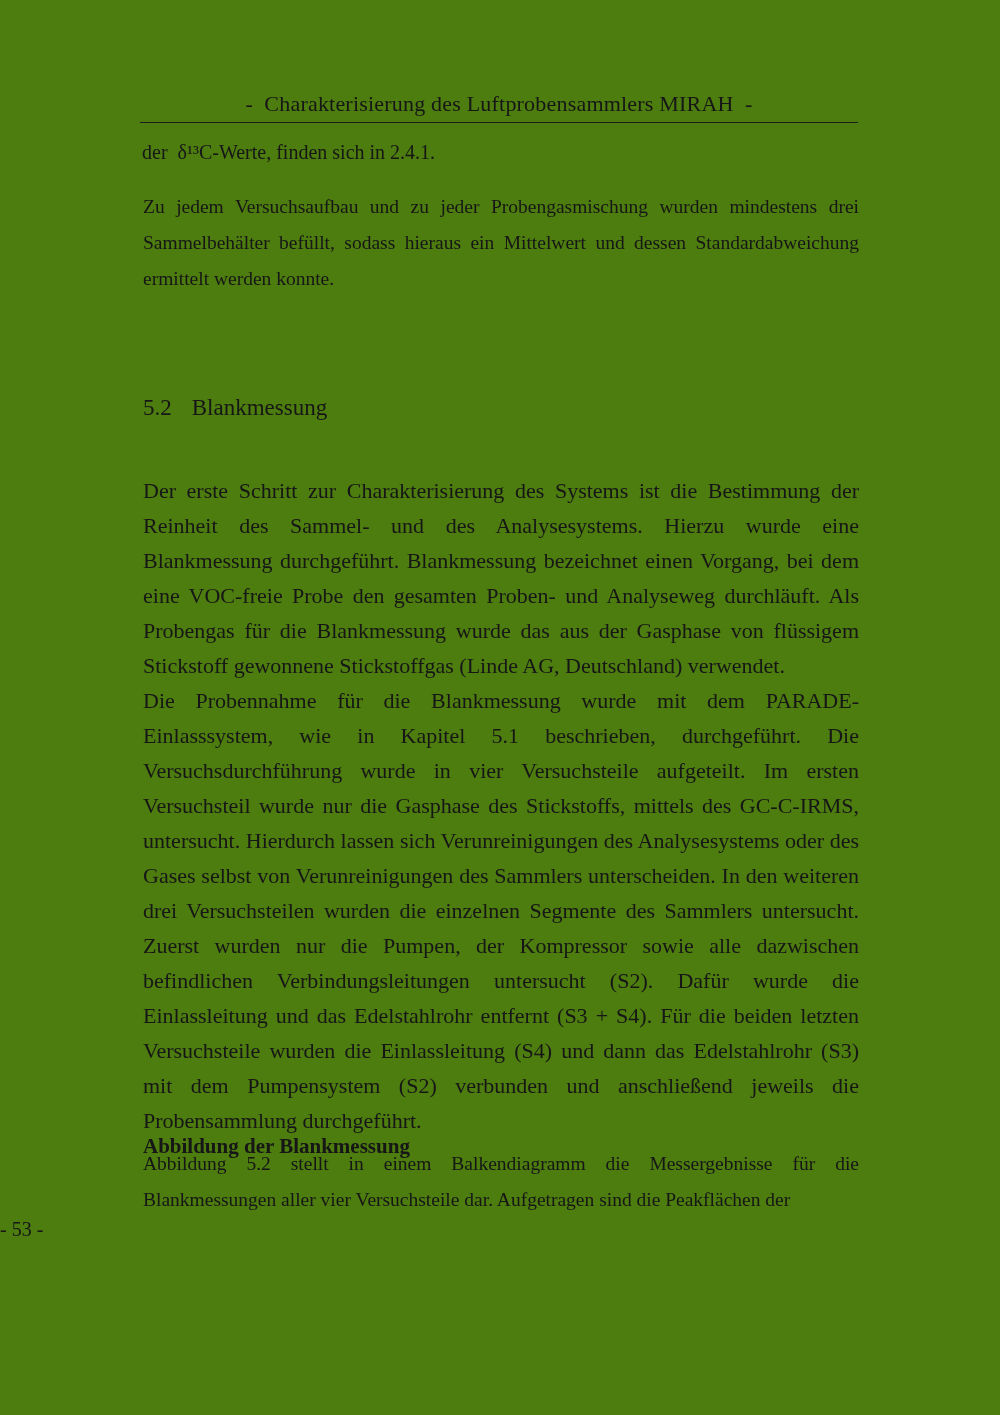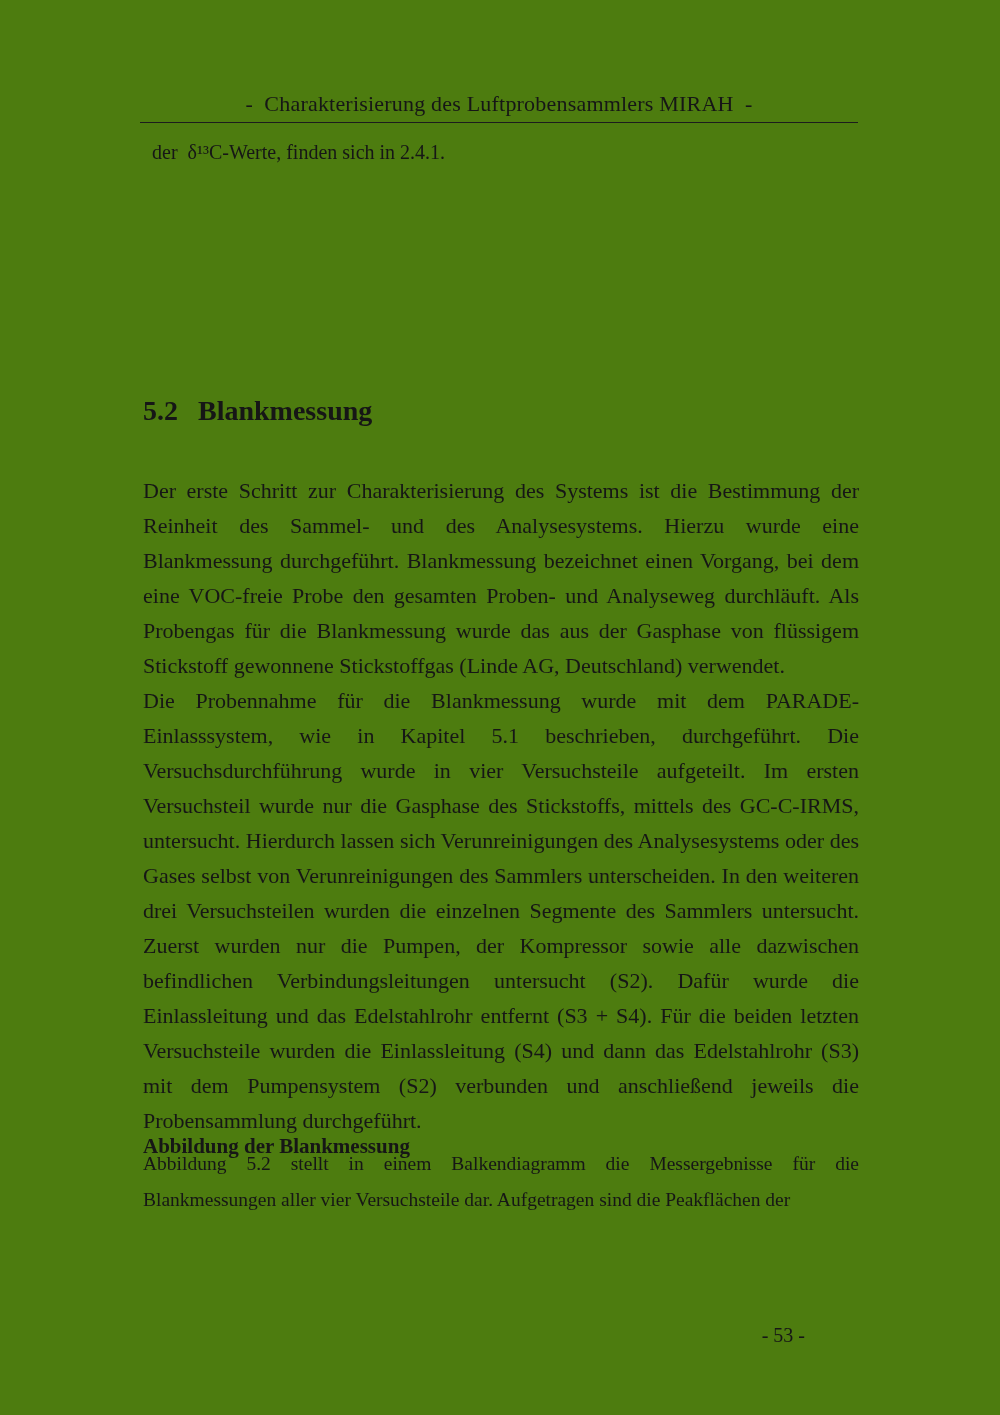--- a/index.html
+++ b/index.html
@@ -19,42 +19,42 @@
     width: 718px;
     text-align: center;
     font-size: 22px;
     letter-spacing: 0.2px;
     padding-bottom: 5px;
     border-bottom: 1.6px solid #1c1c1c;
   }
   .intro-line {
     position: absolute;
     top: 141px;
-    left: 152px;
+    left: 142px;
     width: 716px;
     margin: 0;
     font-size: 20px;
   }
   .para-sampling {
     position: absolute;
     top: 189px;
     left: 143px;
     width: 716px;
     margin: 0;
     font-size: 19.5px;
     line-height: 36px;
     text-align: justify;
   }
   .section-heading {
     position: absolute;
     top: 395px;
     left: 143px;
     margin: 0;
-    font-size: 28px;
-    font-weight: bold;
+    font-size: 23px;
+    font-weight: normal;
   }
   .section-number { margin-right: 20px; }
   .body-block {
     position: absolute;
     top: 473px;
     left: 143px;
     width: 716px;
     font-size: 22px;
     line-height: 35px;
     text-align: justify;
@@ -73,36 +73,37 @@
     top: 1146px;
     left: 143px;
     width: 716px;
     margin: 0;
     font-size: 19.5px;
     line-height: 36px;
     text-align: justify;
   }
   .page-footer {
     position: absolute;
-    top: 1324px;
+    top: 1218px;
     left: 0;
     width: 805px;
-    text-align: right;
+    text-align: left;
     font-size: 20px;
   }
 </style>
 </head>
 <body>
 
 <div class="page">
 
   <div class="running-header">- &nbsp;Charakterisierung des Luftprobensammlers MIRAH &nbsp;-</div>
 
   <p class="intro-line">der &nbsp;δ¹³C-Werte, finden sich in 2.4.1.</p>
 
+  <p class="para-sampling">Zu jedem Versuchsaufbau und zu jeder Probengasmischung wurden mindestens drei Sammelbehälter befüllt, sodass hieraus ein Mittelwert und dessen Standardabweichung ermittelt werden konnte.</p>
 
   <h2 class="section-heading">
     <span class="section-number">5.2</span><span>Blankmessung</span>
   </h2>
 
   <div class="body-block">
     <p>Der erste Schritt zur Charakterisierung des Systems ist die Bestimmung der Reinheit des Sammel- und des Analysesystems. Hierzu wurde eine Blankmessung durchgeführt. Blankmessung bezeichnet einen Vorgang, bei dem eine VOC-freie Probe den gesamten Proben- und Analyseweg durchläuft. Als Probengas für die Blankmessung wurde das aus der Gasphase von flüssigem Stickstoff gewonnene Stickstoffgas (Linde AG, Deutschland) verwendet.</p>
     <p>Die Probennahme für die Blankmessung wurde mit dem PARADE-Einlasssystem, wie in Kapitel 5.1 beschrieben, durchgeführt. Die Versuchsdurchführung wurde in vier Versuchsteile aufgeteilt. Im ersten Versuchsteil wurde nur die Gasphase des Stickstoffs, mittels des GC-C-IRMS, untersucht. Hierdurch lassen sich Verunreinigungen des Analysesystems oder des Gases selbst von Verunreinigungen des Sammlers unterscheiden. In den weiteren drei Versuchsteilen wurden die einzelnen Segmente des Sammlers untersucht. Zuerst wurden nur die Pumpen, der Kompressor sowie alle dazwischen befindlichen Verbindungsleitungen untersucht (S2). Dafür wurde die Einlassleitung und das Edelstahlrohr entfernt (S3 + S4). Für die beiden letzten Versuchsteile wurden die Einlassleitung (S4) und dann das Edelstahlrohr (S3) mit dem Pumpensystem (S2) verbunden und anschließend jeweils die Probensammlung durchgeführt.</p>
   </div>
 

